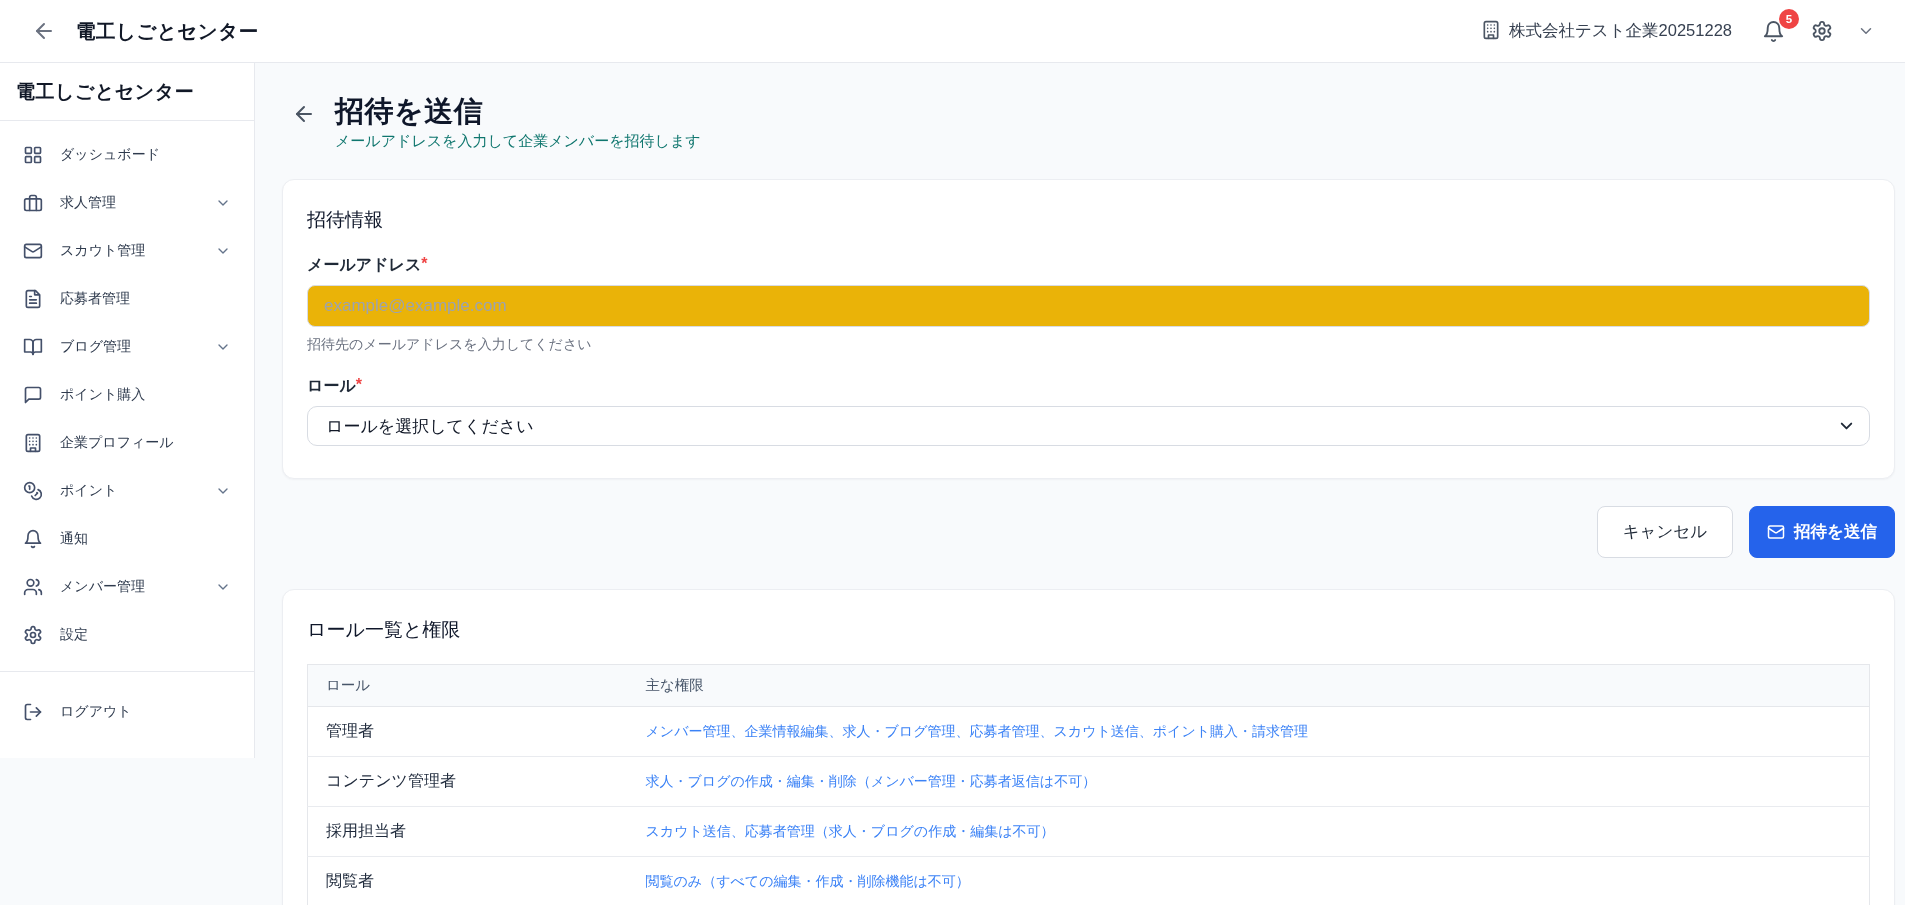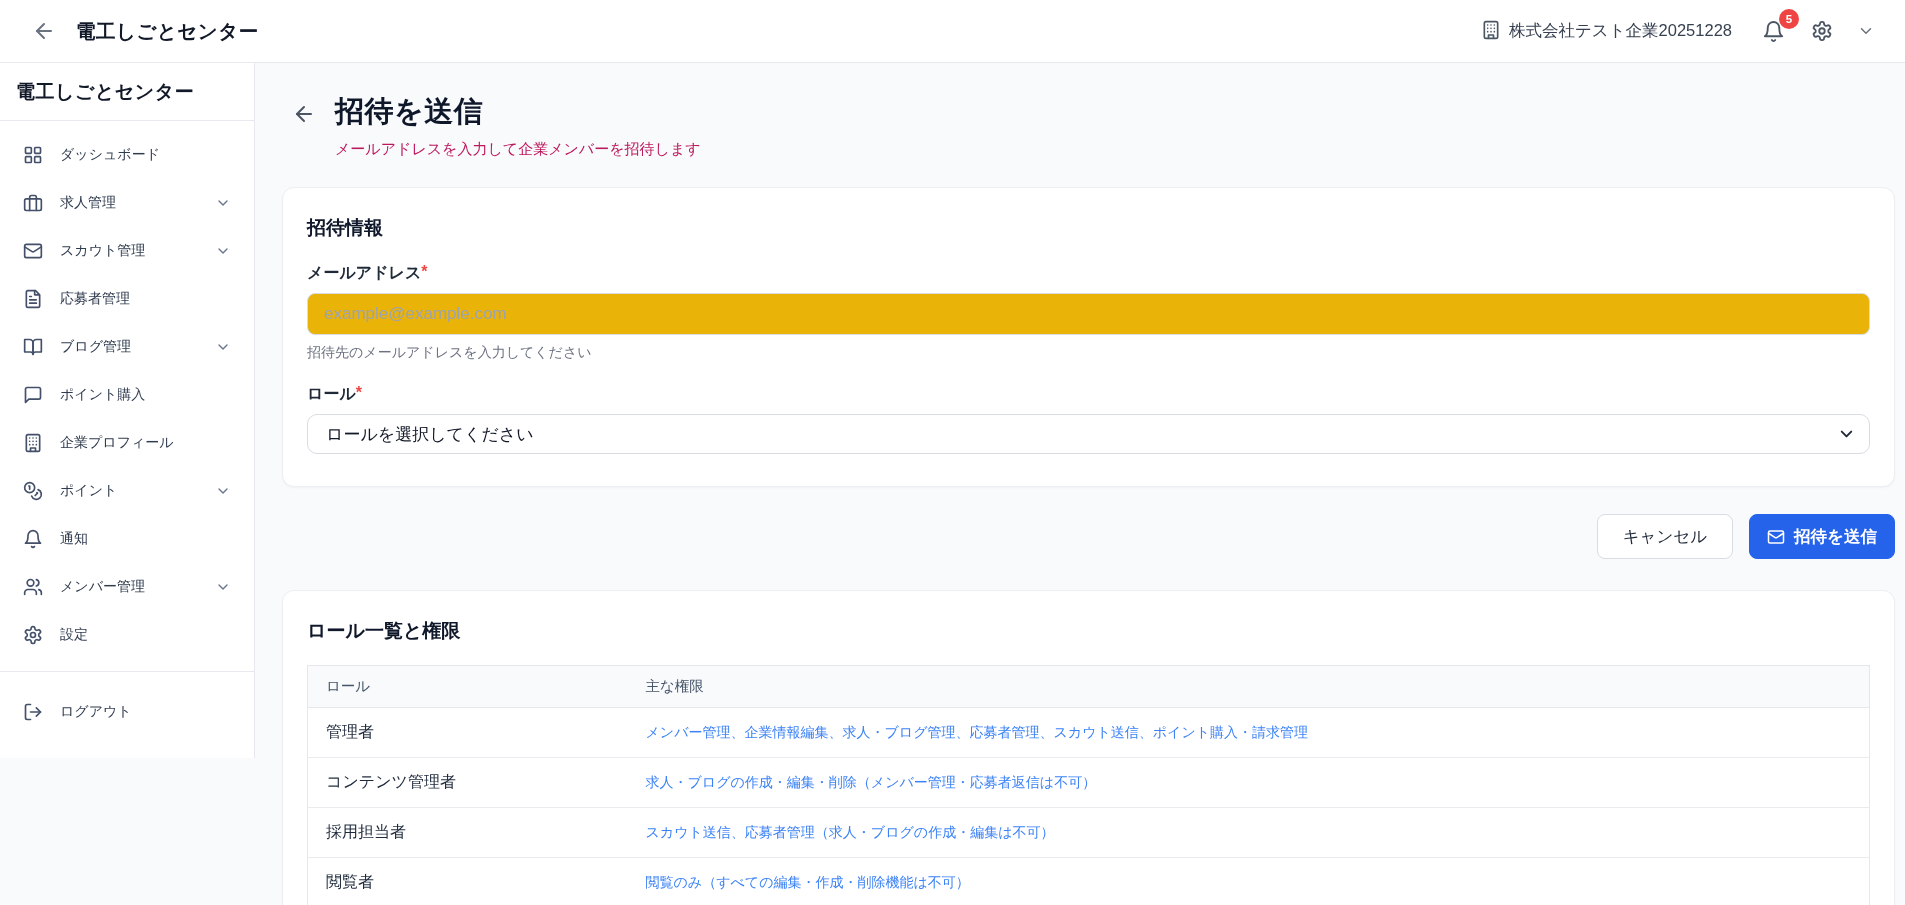--- a/index.html
+++ b/index.html
@@ -53,48 +53,48 @@
   .nav-chevron { margin-left:auto; color:#64748b; }
   .nav-chevron svg { width:16px; height:16px; }
   .sidebar-divider { height:1px; background:#e7e9ee; margin:8px 0; }
   .logout-wrap { padding:8px 12px; }
 
   
   .main { flex:1; padding:0 10px 0 27px; overflow:hidden; }
   .page-header { display:flex; align-items:flex-start; gap:13px; margin-top:29px; padding-left:4px; }
   .back-btn { color:#4b5563; margin-top:4px; }
   .page-title { font-size:29px; font-weight:700; color:#0f172a; letter-spacing:.5px; }
-  .page-subtitle { font-size:15px; color:#be185d; margin-top:8px; }
+  .page-subtitle { font-size:15px; color:#0f766e; }
 
   .card {
     background:#fff; border:1px solid #eceef2; border-radius:12px;
     box-shadow:0 1px 2px rgba(16,24,40,.04);
   }
   .form-card { margin-top:28px; padding:27px 24px 32px; }
-  .card-heading { font-size:19px; font-weight:700; color:#0f172a; }
+  .card-heading { font-size:19px; font-weight:400; color:#0f172a; }
   .field { margin-top:22px; }
   .field-label { display:flex; font-size:16px; font-weight:600; color:#1f2937; margin-bottom:9px; }
   .req { color: var(--required,#ef4444); }
   .text-input {
     width:100%; height:42px; border:1px solid #d8dce3; border-radius:8px;
     padding:0 16px; font-size:17px; color:#111827; outline:none;
     font-family: inherit; background:#eab308;
   }
   .text-input::placeholder { color:#9ca3af; }
   .hint { font-size:14px; color:#6b7280; margin-top:9px; }
   .select-wrap { position:relative; }
   .role-select {
     width:100%; height:40px; border:1px solid #d8dce3; border-radius:10px;
     padding:0 40px 0 18px; font-size:17px; color:#111827; background:#fff;
     appearance:none; -webkit-appearance:none; outline:none; font-family:inherit; cursor:pointer;
   }
   .select-chevron { position:absolute; right:14px; top:50%; transform:translateY(-50%); color:#1f2937; pointer-events:none; }
 
   .actions { display:flex; justify-content:flex-end; gap:16px; margin-top:27px; }
-  .btn { height:45px; border-radius:8px; font-size:16.5px; cursor:pointer; font-family:inherit; display:flex; align-items:center; }
+  .btn { height:52px; border-radius:8px; font-size:16.5px; cursor:pointer; font-family:inherit; display:flex; align-items:center; }
   .btn-cancel { background:#fff; border:1px solid #d8dce3; color:#1f2937; padding:0 25px; font-weight:500; }
   .btn-primary {
     background: var(--primary,#2563eb); border:1px solid var(--primary,#2563eb);
     color:#fff; padding:0 17px; gap:9px; font-weight:600;
   }
   .btn-primary svg { width:18px; height:18px; }
 
   .roles-card { margin-top:31px; padding:27px 24px 28px; margin-bottom:35px; }
   .roles-table { width:100%; border-collapse:collapse; margin-top:21px; border:1px solid #e5e7eb; }
   .roles-table th {

